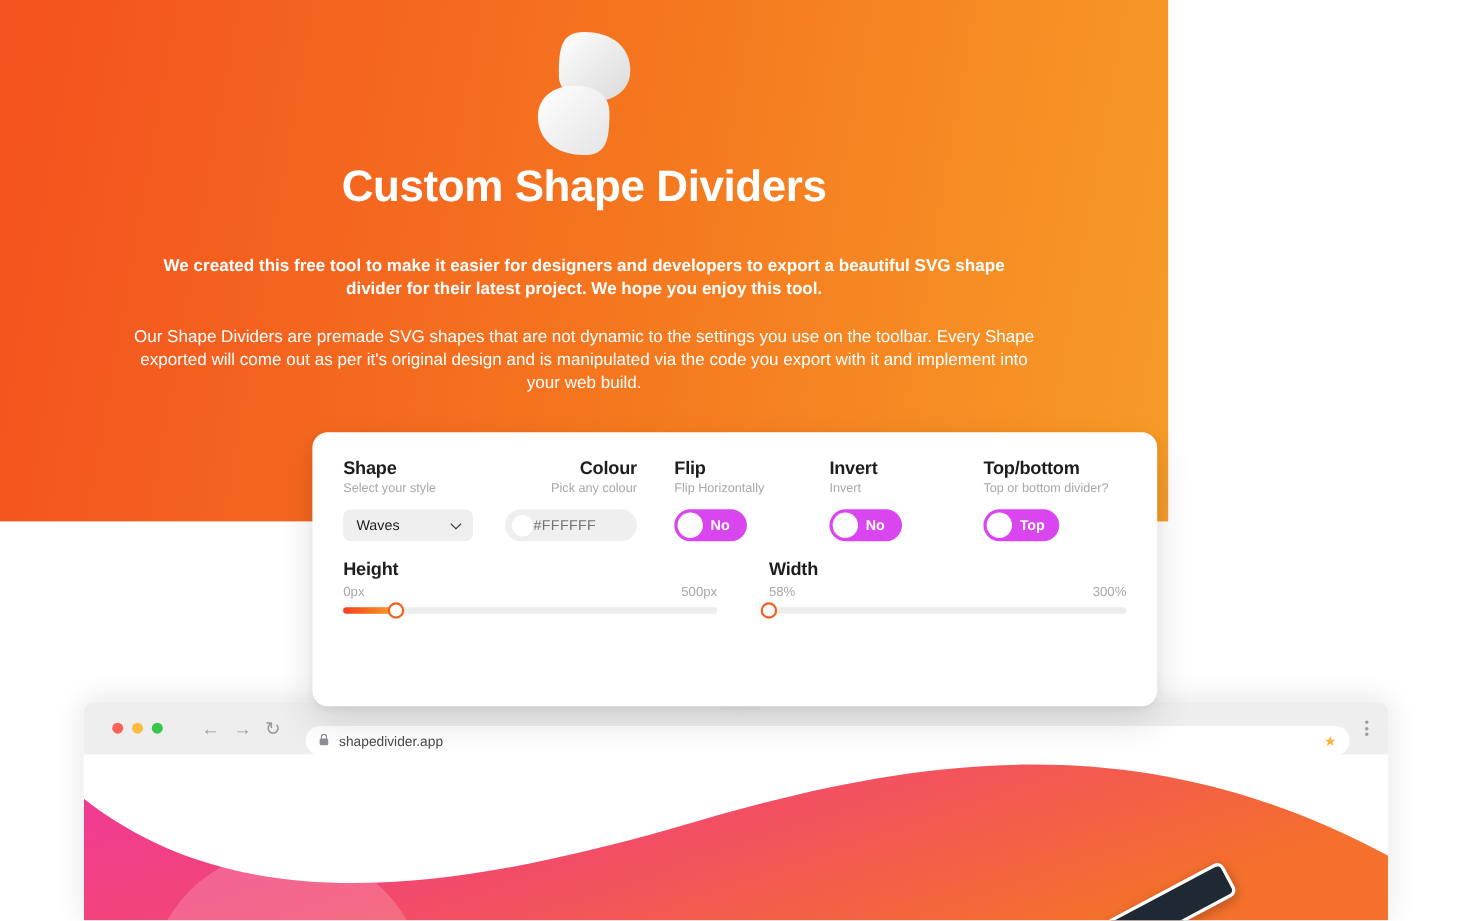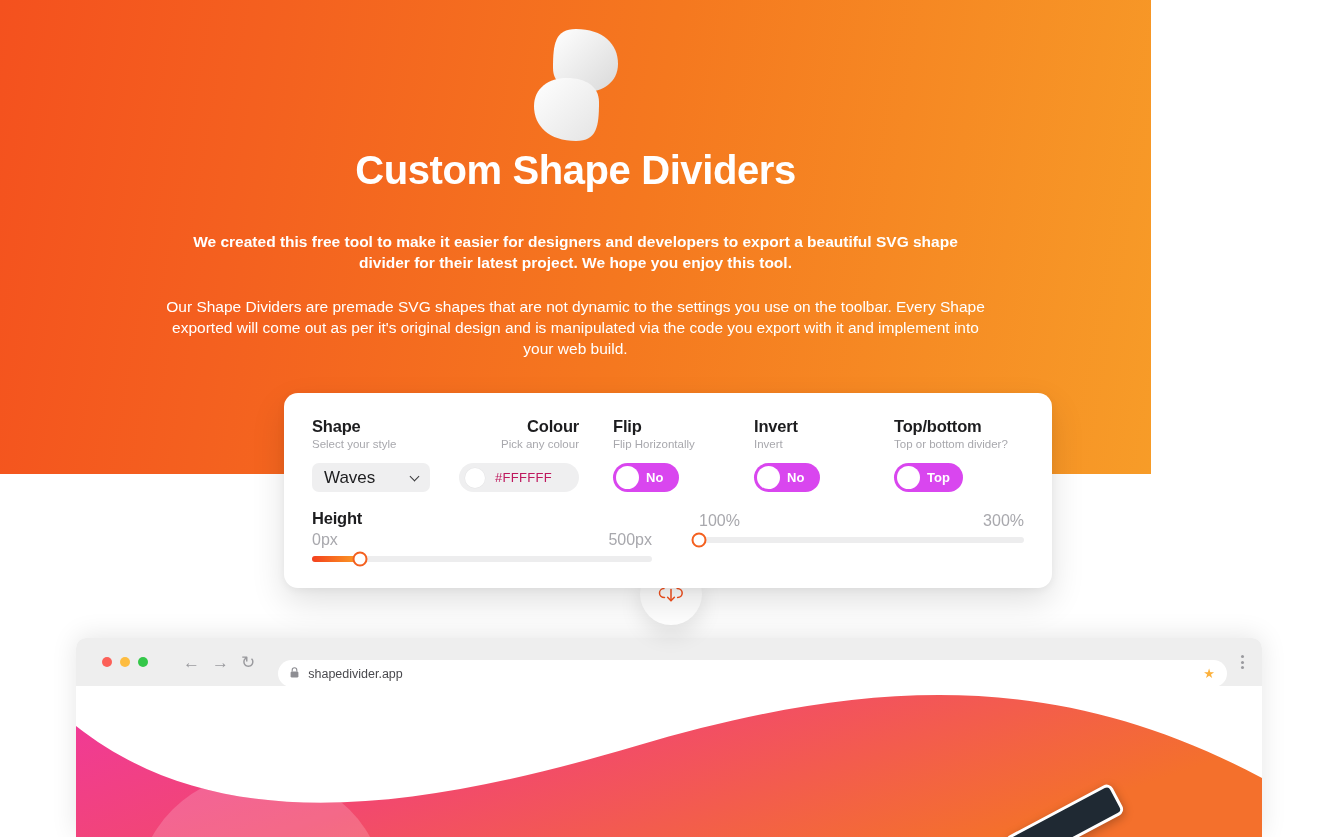--- a/index.html
+++ b/index.html
@@ -7,21 +7,21 @@
     width: 1341px; height: 837px;
     overflow: hidden;
     background: #ffffff;
     font-family: "Liberation Sans", sans-serif;
   }
 
   .page { position: relative; width: 1341px; height: 837px; overflow: hidden; background:#fff; }
 
   
   .hero {
-    position: absolute; left: 0; top: 0; width: 1151px; height: 474px;
+    position: absolute; left: 0; top: 0; width: 1062px; height: 474px;
     background: linear-gradient(100deg, #f4511e 0%, #f4601f 22%, #f5781f 55%, #f79c28 100%);
     overflow: hidden;
   }
 
   
   .logo-wrap {
     position: absolute; left: 50%; top: 26px; transform: translateX(-50%);
     width: 86px; height: 118px;
   }
   .logo-wrap svg { display:block; }
@@ -36,21 +36,21 @@
     position: absolute; left: 50%; transform: translateX(-50%);
     text-align: center; color: #ffffff;
     font-size: 15.5px; line-height: 21px; width: 780px;
   }
   .hero-para.p1 { top: 231px; font-weight: bold; }
   .hero-para.p2 { top: 296px; width: 820px; }
 
   
   .toolbar {
     position: absolute; left: 284px; top: 393px;
-    width: 768px; height: 195px;
+    width: 768px; height: 249px;
     background: #ffffff; border-radius: 14px;
     box-shadow: 0 14px 34px rgba(0,0,0,0.12), 0 2px 8px rgba(0,0,0,0.05);
     z-index: 6;
   }
   .tb-row1 { position: absolute; left: 0; top: 24px; width: 100%; height: 80px; }
   .tb-col { position: absolute; top: 0; }
   .tb-col.c1 { left: 28px; }
   .tb-col.c2 { left: 175px; text-align: right; }
   .tb-col.c3 { left: 329px; }
   .tb-col.c4 { left: 470px; }
@@ -58,59 +58,59 @@
 
   .fld-title { font-size: 16.5px; font-weight: bold; color: #1d1d1f; letter-spacing:-0.2px; line-height: 18px; }
   .fld-sub   { font-size: 11.5px; color: #a8a8ad; margin-top: 2px; line-height: 14px; }
 
   .select-box {
     margin-top: 12px;
     width: 118px; height: 29px; border-radius: 7px;
     background: #efeff0; border: none;
     display: flex; align-items: center; justify-content: space-between;
     padding: 0 10px 0 12px;
-    font-size: 17px; color: #1d1d1f;
+    font-size: 13px; color: #1d1d1f;
     font-family: "Liberation Sans", sans-serif;
     cursor: pointer;
   }
   .chev { width: 9px; height: 9px; position: relative; }
   .chev::after {
     content: ""; position: absolute; left: 0; top: 0;
     width: 6px; height: 6px; border-right: 1.8px solid #3a3a3c; border-bottom: 1.8px solid #3a3a3c;
     transform: rotate(45deg);
   }
 
   .colour-box {
     margin-top: 12px;
     width: 120px; height: 29px; border-radius: 15px;
     background: #efeff0;
     display: flex; align-items: center; padding: 0 6px;
     cursor: pointer;
   }
   .colour-swatch { width: 20px; height: 20px; border-radius: 50%; background: #ffffff; flex: 0 0 auto;
                    box-shadow: 0 0 0 0.5px rgba(0,0,0,0.04); }
-  .colour-val { font-size: 13px; color: #be185d; margin-left: 10px; letter-spacing: 0.3px; }
+  .colour-val { font-size: 13px; color: #737373; letter-spacing: 0.3px; }
 
   .toggle {
     margin-top: 12px;
     height: 29px; border-radius: 15px;
     background: #d946ef;
     display: inline-flex; align-items: center;
     padding: 0 3px; cursor: pointer; min-width: 66px;
   }
   .toggle .knob { width: 23px; height: 23px; border-radius: 50%; background: #ffffff; flex:0 0 auto; }
   .toggle .tlabel { color: #ffffff; font-size: 13px; font-weight: bold; margin: 0 10px 0 7px; }
 
   
   .tb-row2 { position: absolute; left: 0; top: 116px; width: 100%; }
   .sl-group { position: absolute; }
   .sl-group.g1 { left: 28px; width: 340px; }
   .sl-group.g2 { left: 415px; width: 325px; }
   .sl-title { font-size: 16.5px; font-weight: bold; color: #1d1d1f; letter-spacing:-0.2px; }
-  .sl-minmax { display: flex; justify-content: space-between; font-size: 16px; color: #a8a8ad; margin-top: 3px; }
+  .sl-minmax { display: flex; justify-content: space-between; font-size: 12px; color: #a8a8ad; margin-top: 3px; }
   .sl-track {
     position: relative; margin-top: 7px;
     height: 6px; border-radius: 3px; background: #ededee;
   }
   .sl-fill { position: absolute; left: 0; top: 0; height: 6px; border-radius: 3px;
              background: linear-gradient(90deg, #f4401e 0%, #f97a20 60%, #f9a02a 100%); }
   .sl-thumb {
     position: absolute; top: 50%; width: 15px; height: 15px; border-radius: 50%;
     background: #ffffff; border: 2.5px solid #f4601f; transform: translate(-50%, -50%);
     cursor: pointer;
@@ -250,22 +250,23 @@
           <span>0px</span>
           <span>500px</span>
         </div>
         <div class="sl-track">
           <div class="sl-fill" id="height-fill" style="width: 14%;"></div>
           <div class="sl-thumb" id="height-thumb" style="left: 14%;"></div>
         </div>
       </div>
 
       <div class="sl-group g2">
+        <div class="sl-title">Width</div>
         <div class="sl-minmax">
-          <span>100%</span>
+          <span>58%</span>
           <span>300%</span>
         </div>
         <div class="sl-track">
           <div class="sl-fill" id="width-fill" style="width: 0%;"></div>
           <div class="sl-thumb" id="width-thumb" style="left: 0%;"></div>
         </div>
       </div>
     </div>
   </div>
 

